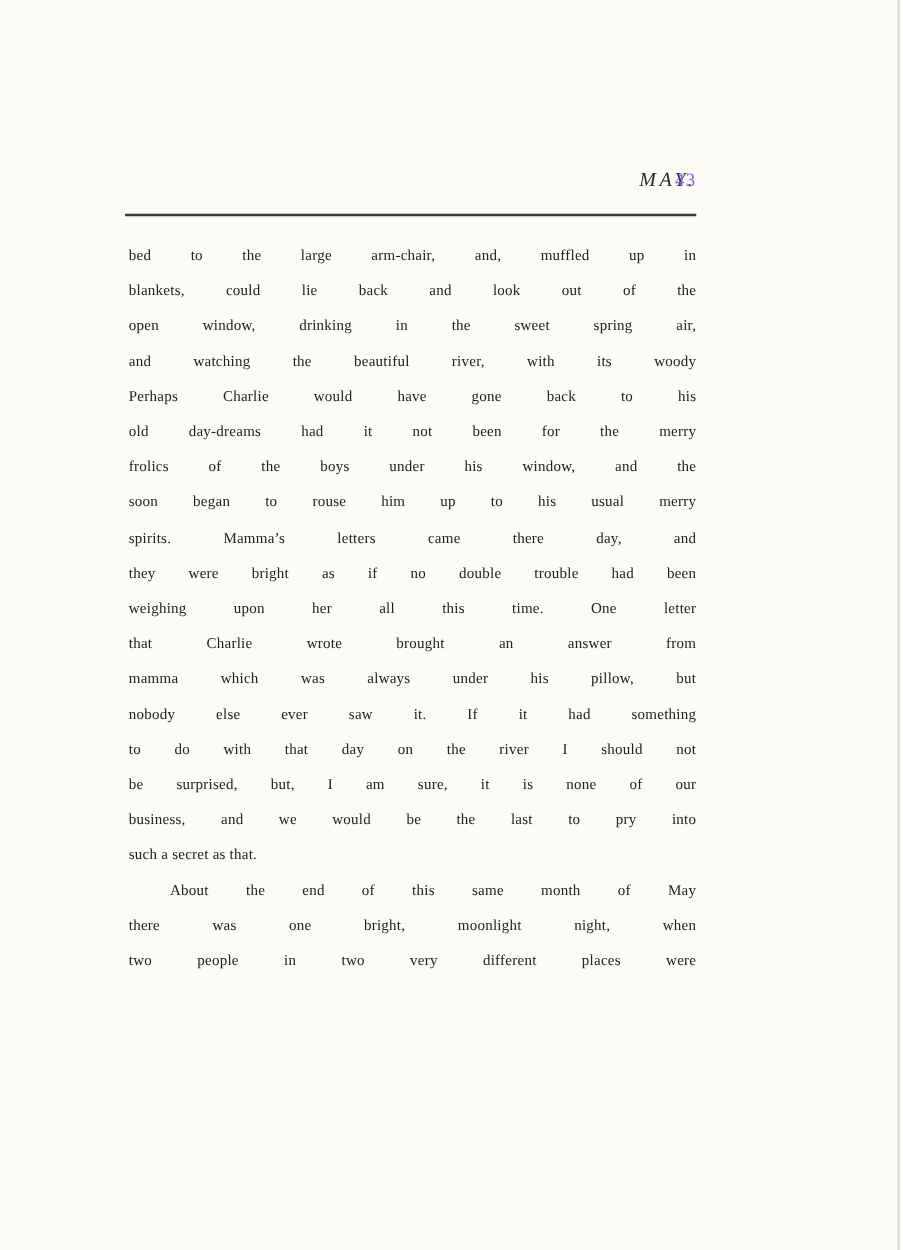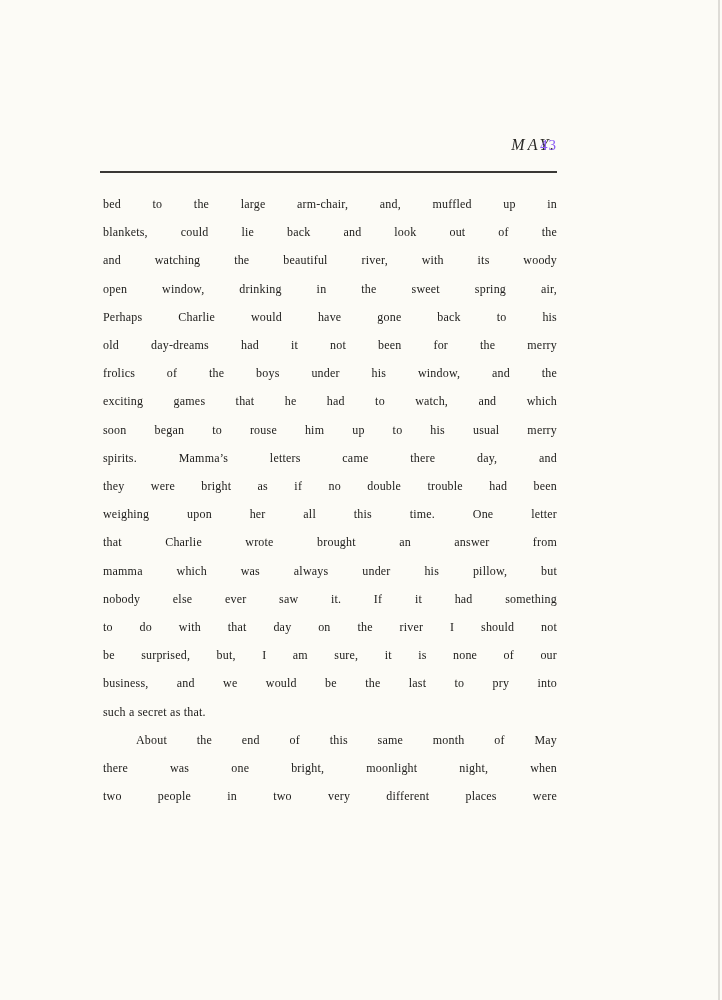--- a/index.html
+++ b/index.html
@@ -92,26 +92,25 @@
     <span class="page-number">43</span>
   </div>
 
   <div class="head-rule"></div>
 
   <div class="body-text">
 
     <div class="para">
       <div class="line">bed to the large arm-chair, and, muffled up in</div>
       <div class="line">blankets, could lie back and look out of the</div>
+      <div class="line">open window, drinking in the sweet spring air,</div>
       <div class="line">and watching the beautiful river, with its woody</div>
-      <div class="line">open window, drinking in the sweet spring air,</div>
       <div class="line">Perhaps Charlie would have gone back to his</div>
       <div class="line">old day-dreams had it not been for the merry</div>
       <div class="line">frolics of the boys under his window, and the</div>
-      <div class="line">exciting games that he had to watch, and which</div>
       <div class="line">soon began to rouse him up to his usual merry</div>
       <div class="line">spirits. Mamma’s letters came there day, and</div>
       <div class="line">they were bright as if no double trouble had been</div>
       <div class="line">weighing upon her all this time. One letter</div>
       <div class="line">that Charlie wrote brought an answer from</div>
       <div class="line">mamma which was always under his pillow, but</div>
       <div class="line">nobody else ever saw it. If it had something</div>
       <div class="line">to do with that day on the river I should not</div>
       <div class="line">be surprised, but, I am sure, it is none of our</div>
       <div class="line">business, and we would be the last to pry into</div>

